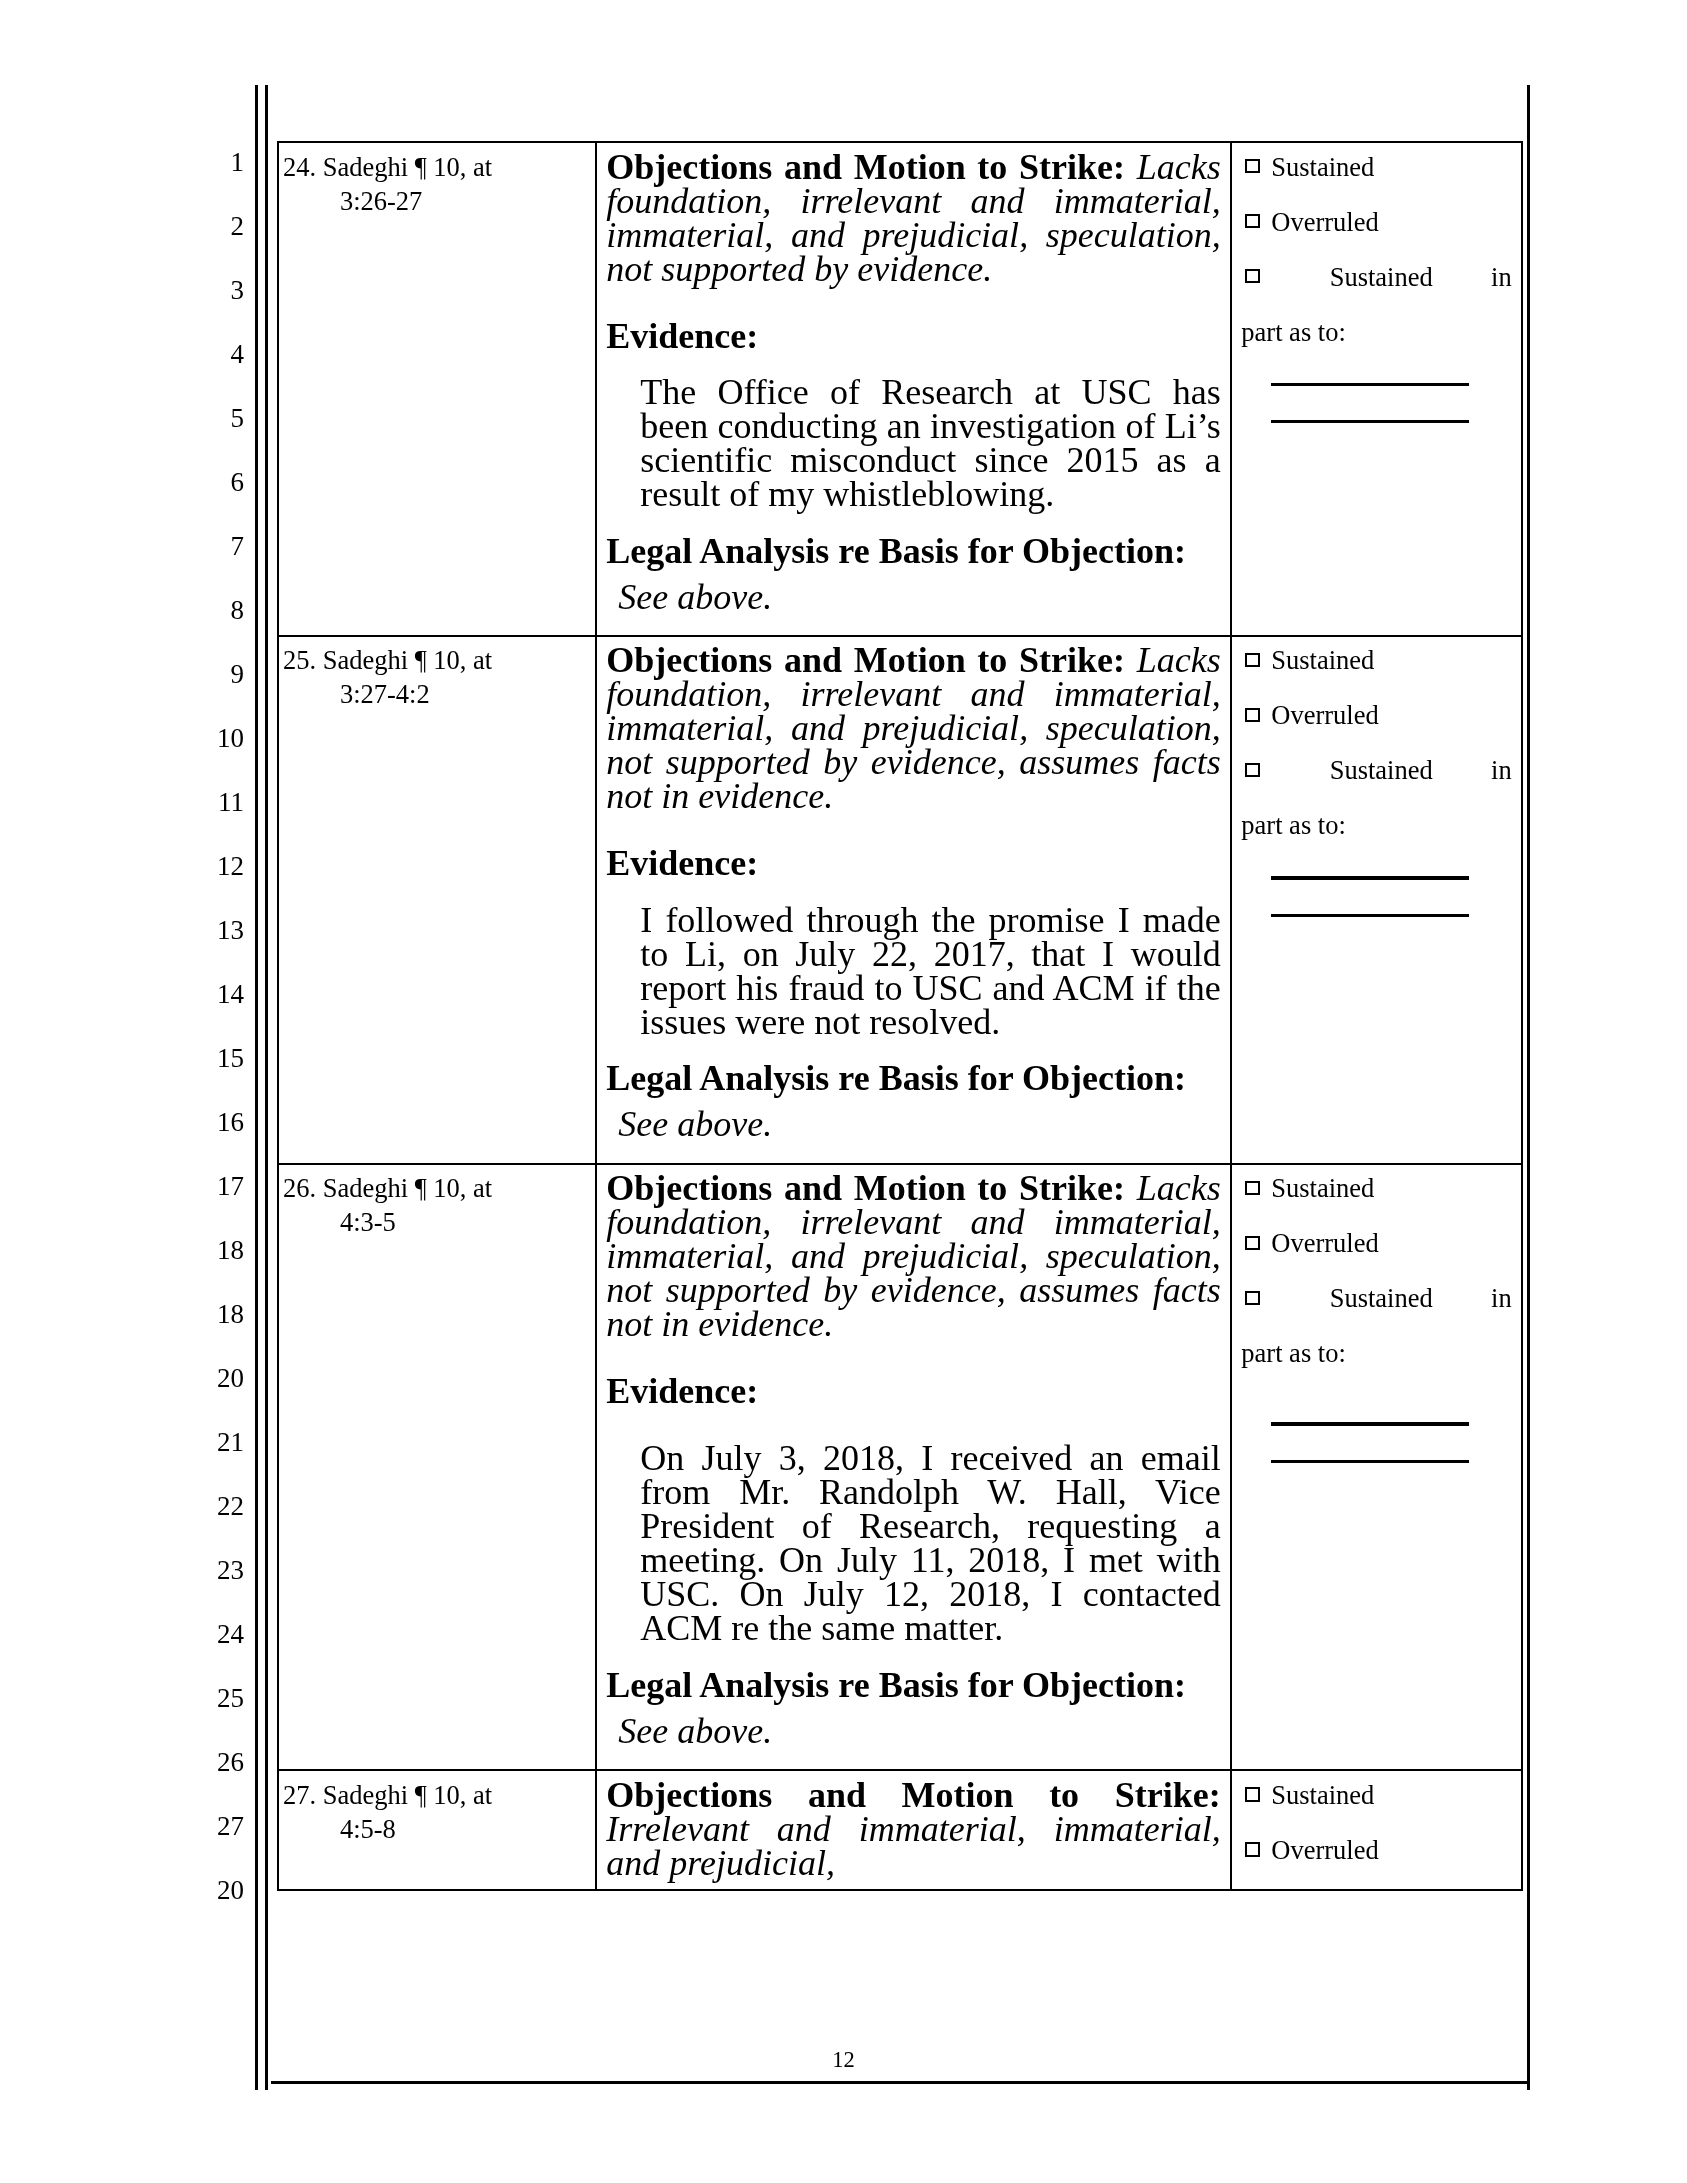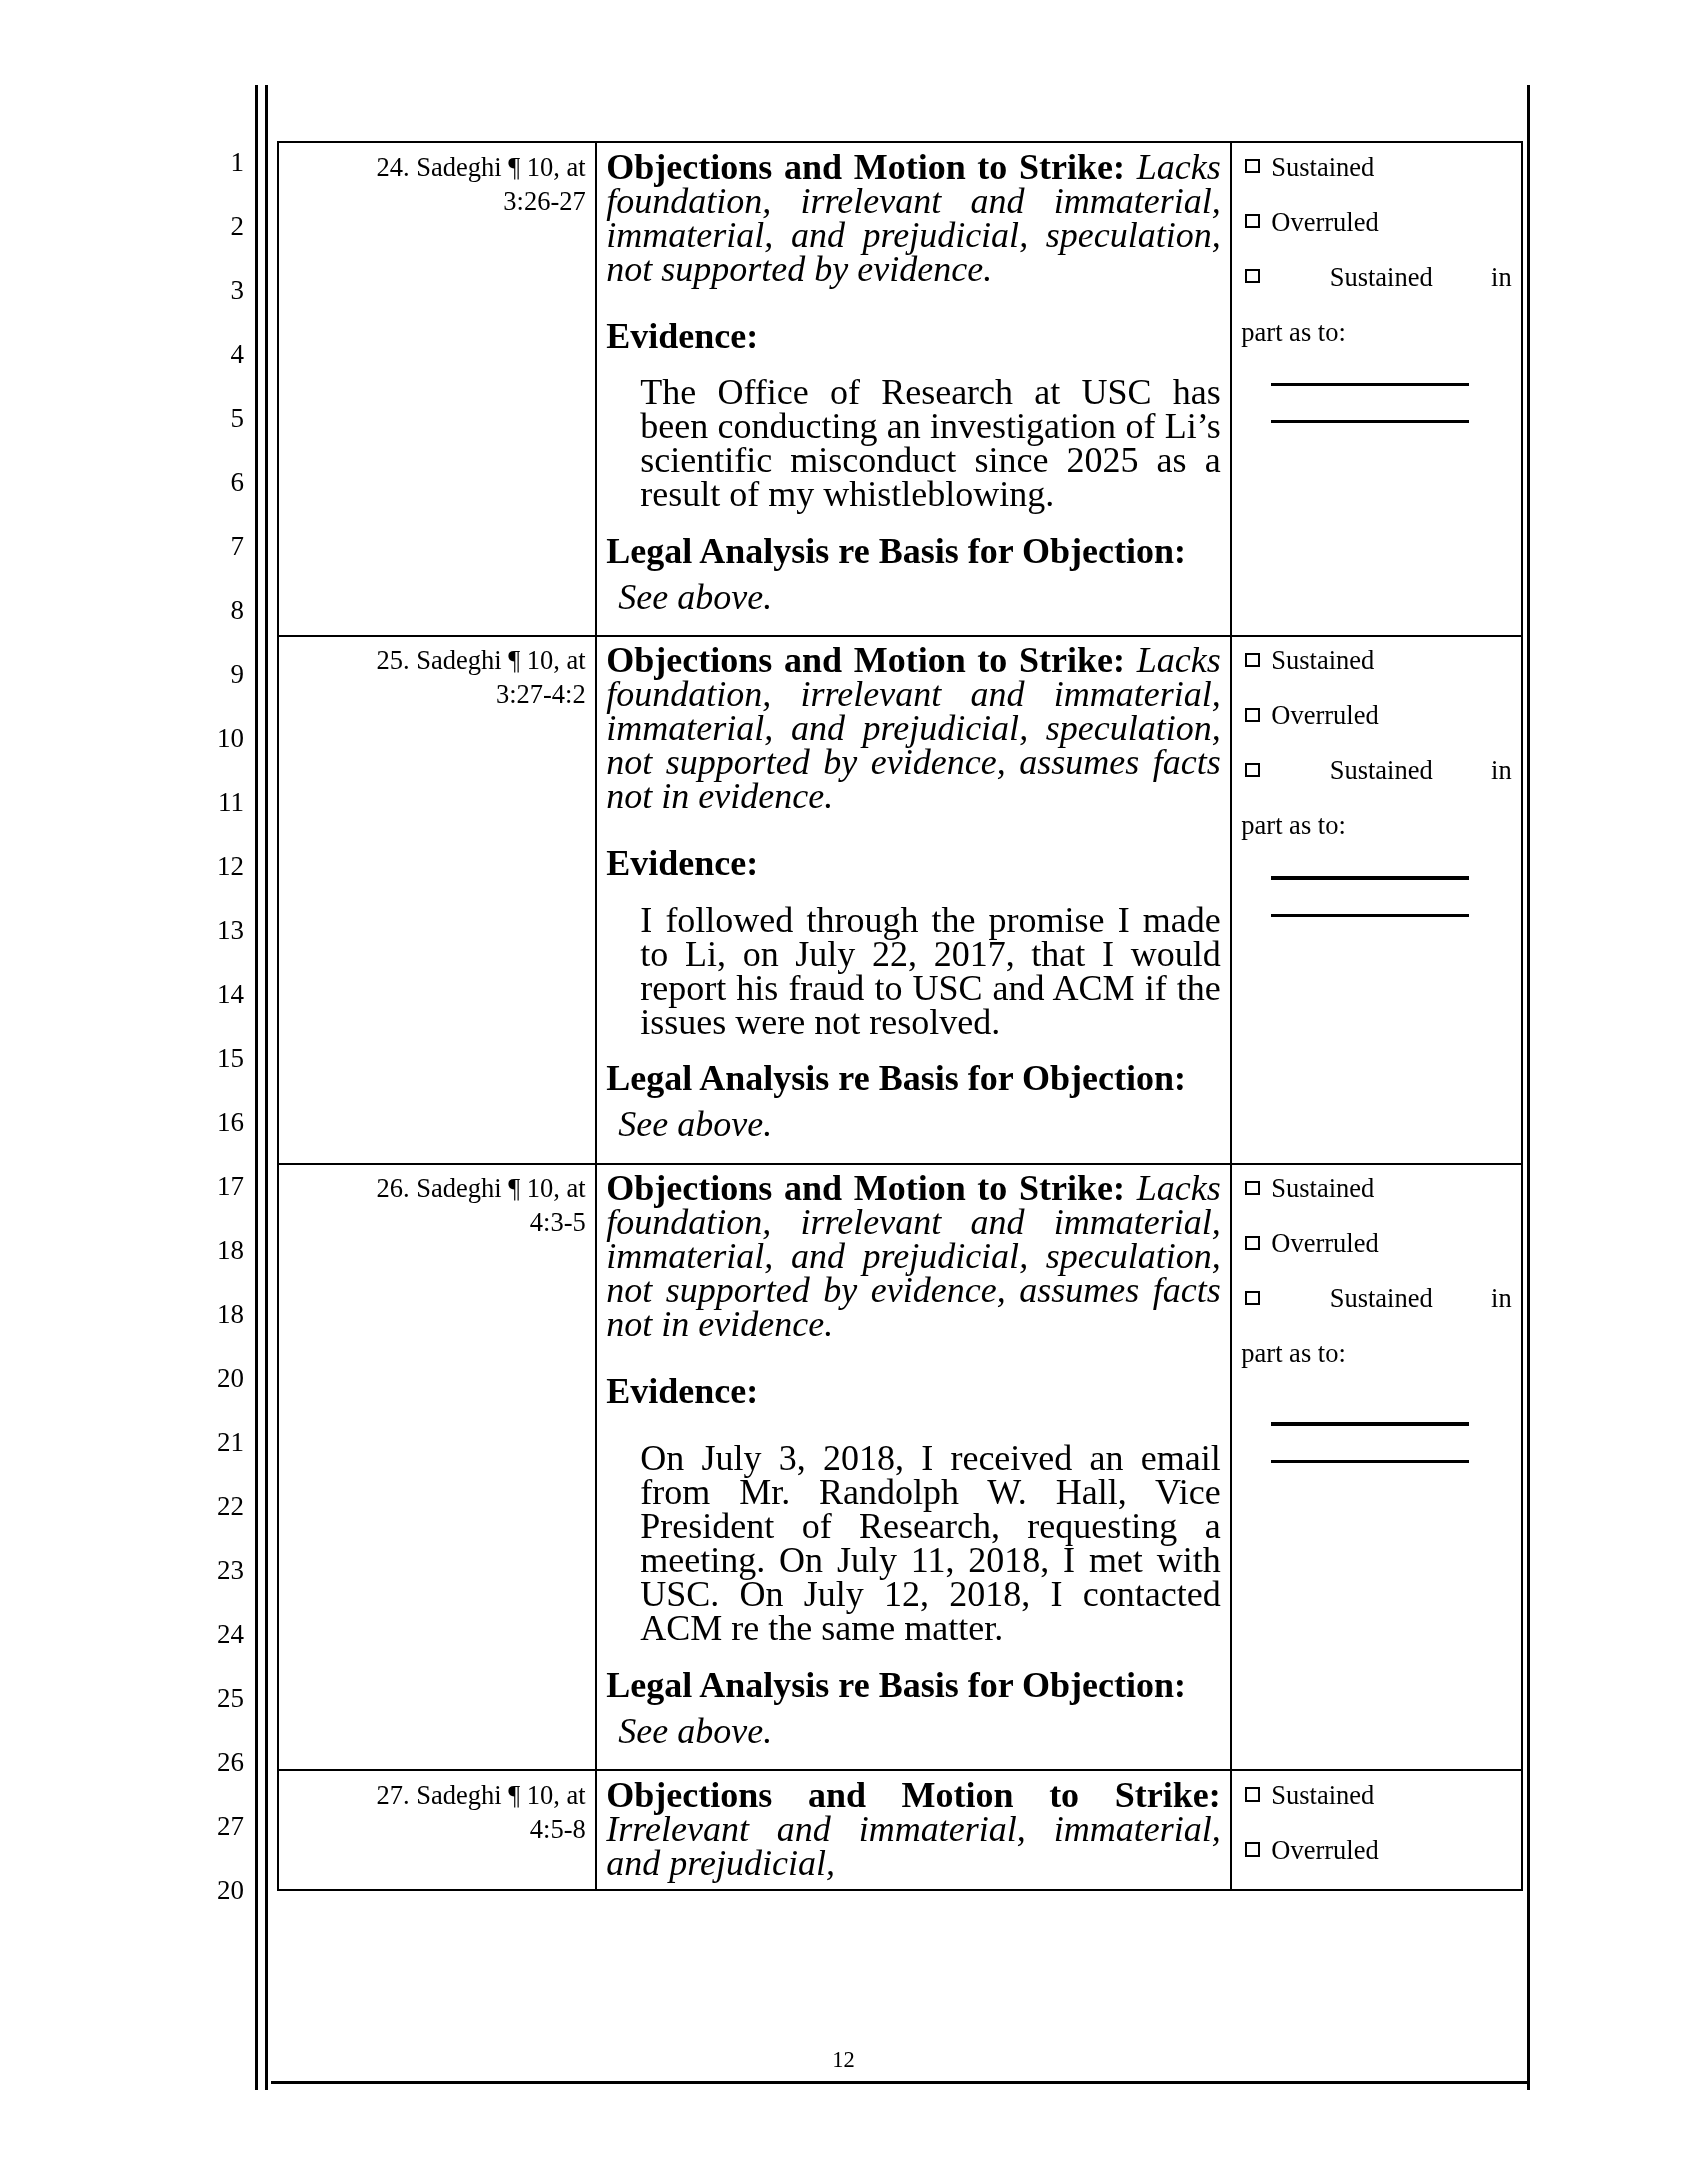--- a/index.html
+++ b/index.html
@@ -85,21 +85,20 @@
   col.c1 { width: 318px; }
   col.c2 { width: 635px; }
   col.c3 { width: 291px; }
 
   
   .cite {
     font-size: 26.5px;
     line-height: 34px;
     padding-left: 14.6px;
     text-indent: -20px;
-    text-align: right;
   }
   .cite .indent2 {
     display: block;
     padding-left: 37px;
     text-indent: 0;
   }
 
   
   .obj {
     font-size: 36px;
@@ -256,21 +255,21 @@
         </td>
         <td>
           <div class="obj">
             <p>
               <span class="hdr">Objections and Motion to Strike:</span>
               <span class="ital">Lacks foundation, irrelevant and immaterial, immaterial, and prejudicial, speculation, not supported by evidence.</span>
             </p>
             <div class="gap"></div>
             <p class="hdr">Evidence:</p>
             <div class="gap-sm"></div>
-            <p class="quote">The Office of Research at USC has been conducting an investigation of Li’s scientific misconduct since 2025 as a result of my whistleblowing.</p>
+            <p class="quote">The Office of Research at USC has been conducting an investigation of Li’s scientific misconduct since 2015 as a result of my whistleblowing.</p>
             <div class="gap-sm"></div>
             <p class="legal-hdr">Legal Analysis re Basis for Objection:</p>
             <p class="legal-body">See above.</p>
           </div>
         </td>
         <td>
           <div class="ruling">
             <p class="opt">
               <span class="box"></span>
               <span>Sustained</span>

